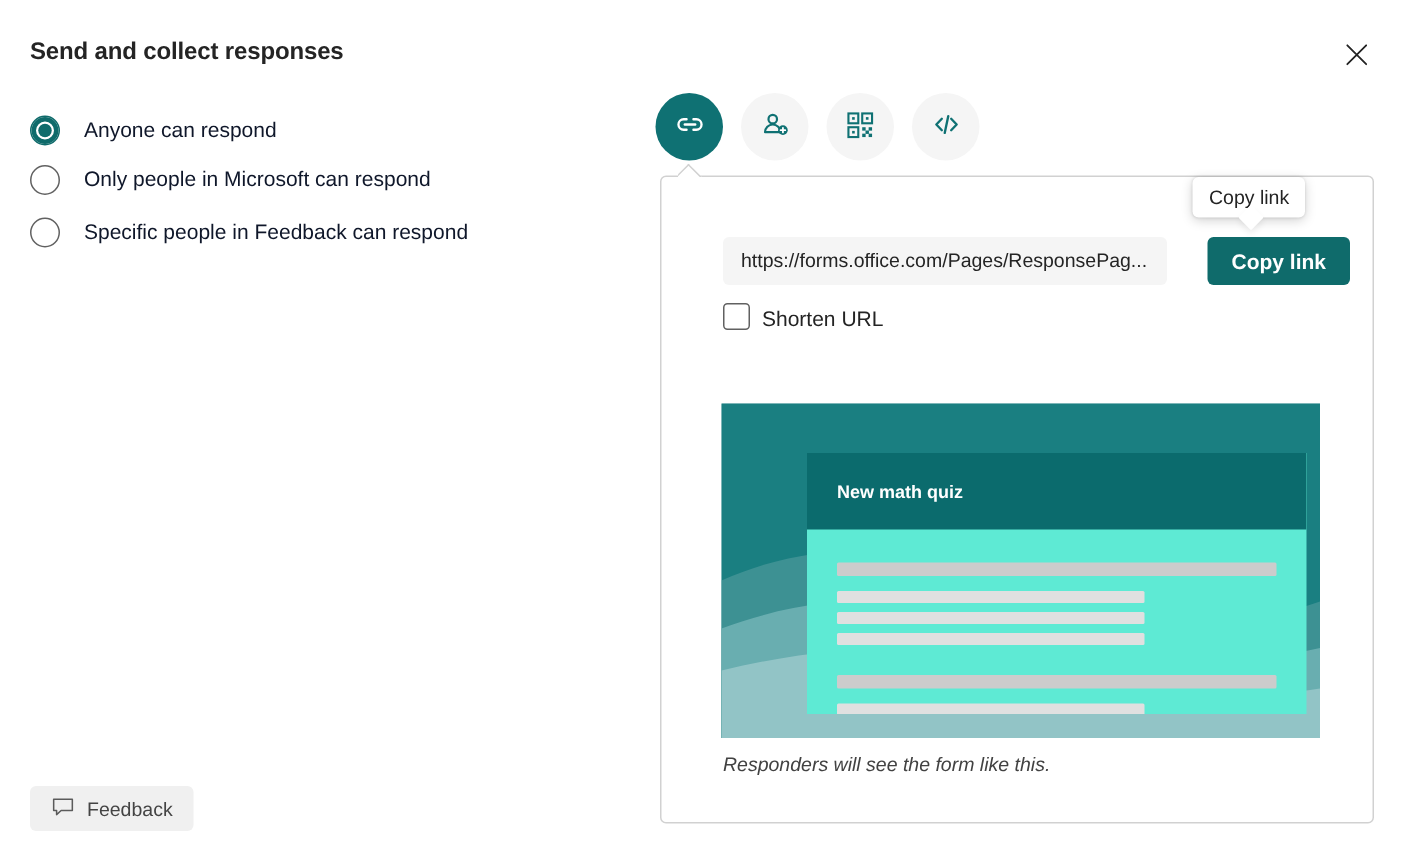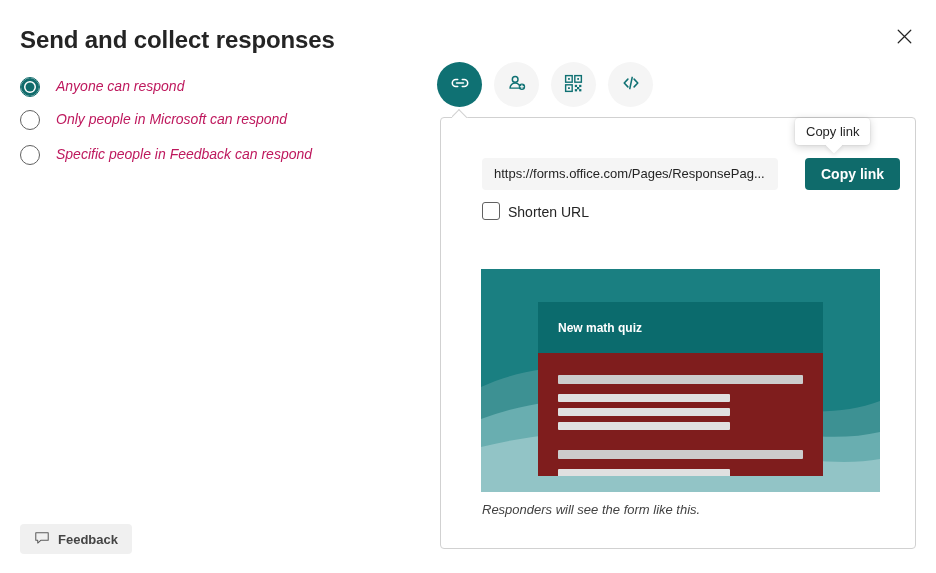--- a/index.html
+++ b/index.html
@@ -14,21 +14,21 @@
     color: #242424;
     overflow: hidden;
     position: relative;
   }
 
   
   .dialog-title {
     position: absolute;
     left: 20px;
     top: 26px;
-    font-size: 24px;
+    font-size: 16px;
     font-weight: 600;
     color: #242424;
     letter-spacing: -0.1px;
   }
   .close-button {
     position: absolute;
     right: 16px;
     top: 22px;
     width: 32px;
     height: 32px;
@@ -91,23 +91,22 @@
     width: 9px;
     height: 9px;
     border-radius: 50%;
     background: #0f6b6b;
   }
   .audience-text {
     margin-left: 16px;
   }
   .audience-label {
     font-size: 14px;
-    color: #be185d;
+    color: #0f172a;
     line-height: 20px;
-    font-style: italic;
   }
   .audience-sublabel {
     font-size: 12px;
     color: #616161;
     line-height: 18px;
     margin-top: 1px;
   }
 
   
   .feedback-button {
@@ -120,21 +119,21 @@
     gap: 8px;
     padding: 0 14px;
     background: #f0f0f0;
     border: none;
     border-radius: 4px;
     cursor: pointer;
     font-family: "Liberation Sans", sans-serif;
   }
   .feedback-label {
     font-size: 13px;
-    font-weight: 700;
+    font-weight: 400;
     color: #444444;
   }
 
   
   .share-tabs {
     position: absolute;
     left: 437px;
     top: 62px;
     display: flex;
     gap: 12px;
@@ -294,23 +293,23 @@
     position: absolute;
     inset: 0;
     width: 100%;
     height: 100%;
     display: block;
   }
   .preview-card {
     position: absolute;
     left: 57px;
     top: 33px;
-    width: 285px;
+    width: 333px;
     bottom: 16px;
-    background: #7f1d1d;
+    background: #5eead4;
     overflow: hidden;
   }
   .preview-card-header {
     height: 51px;
     background: #0b6b6d;
     display: flex;
     align-items: center;
     padding-left: 20px;
     box-sizing: border-box;
   }

